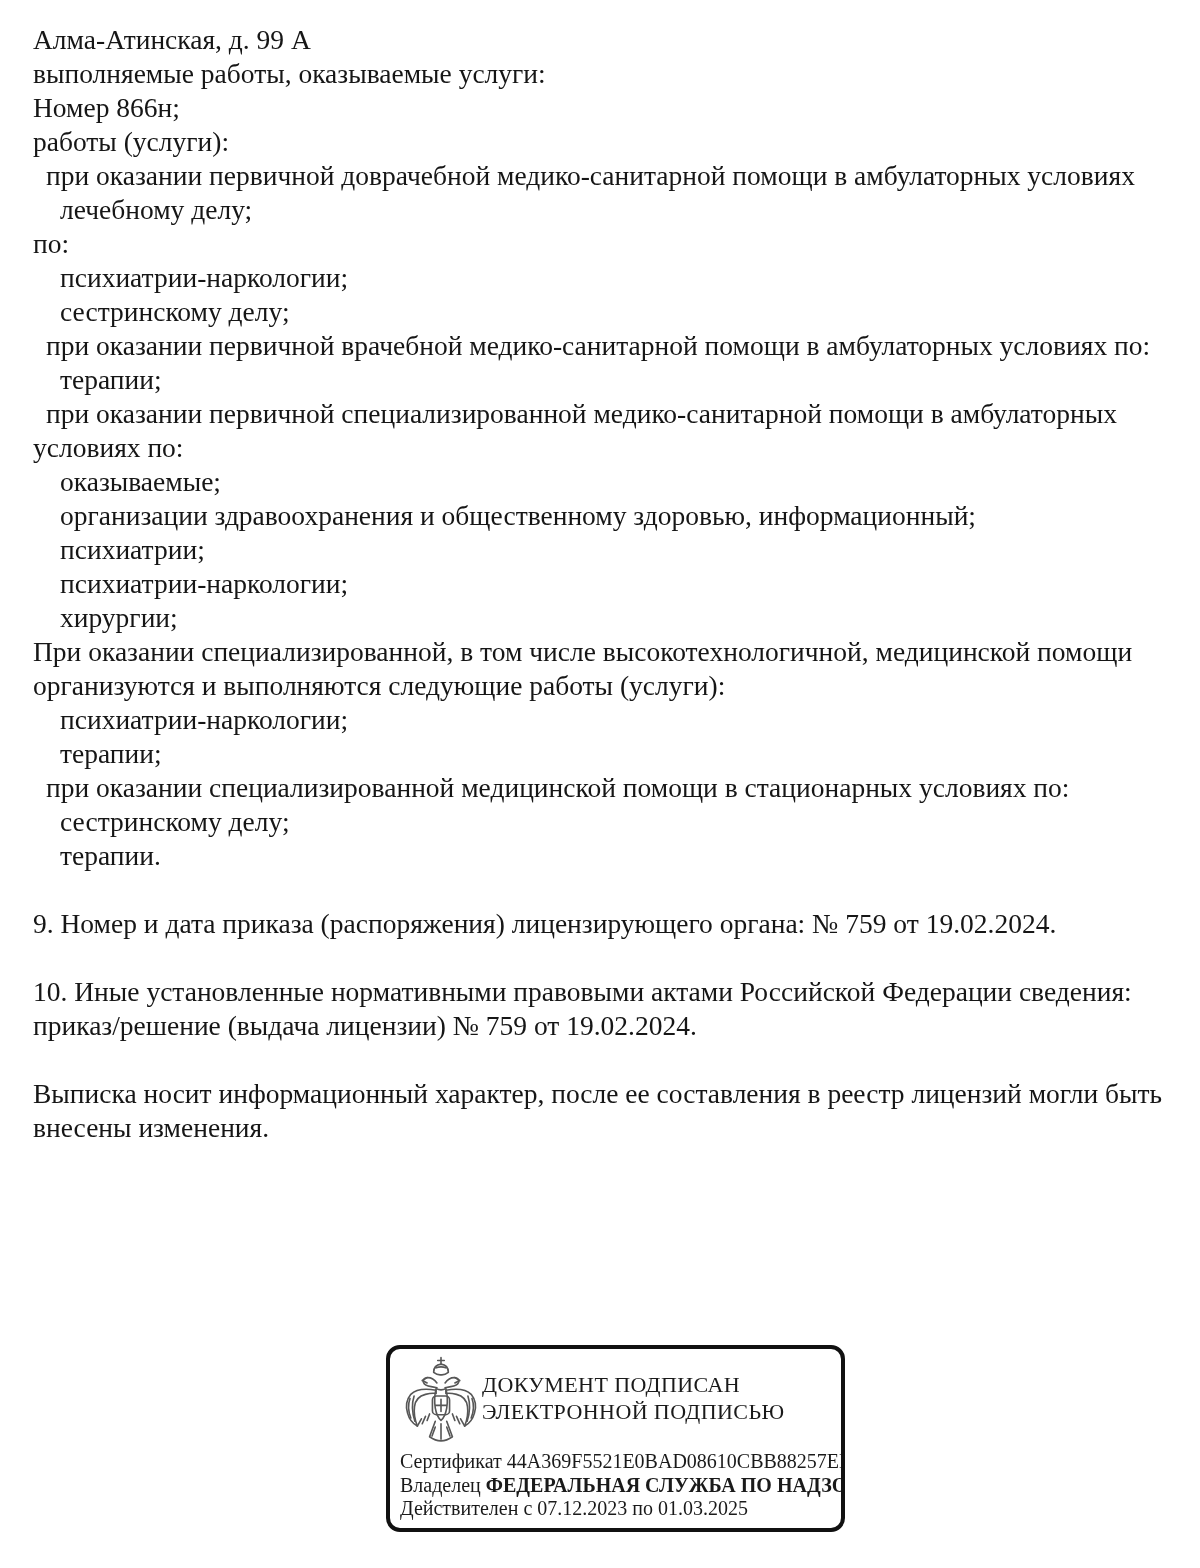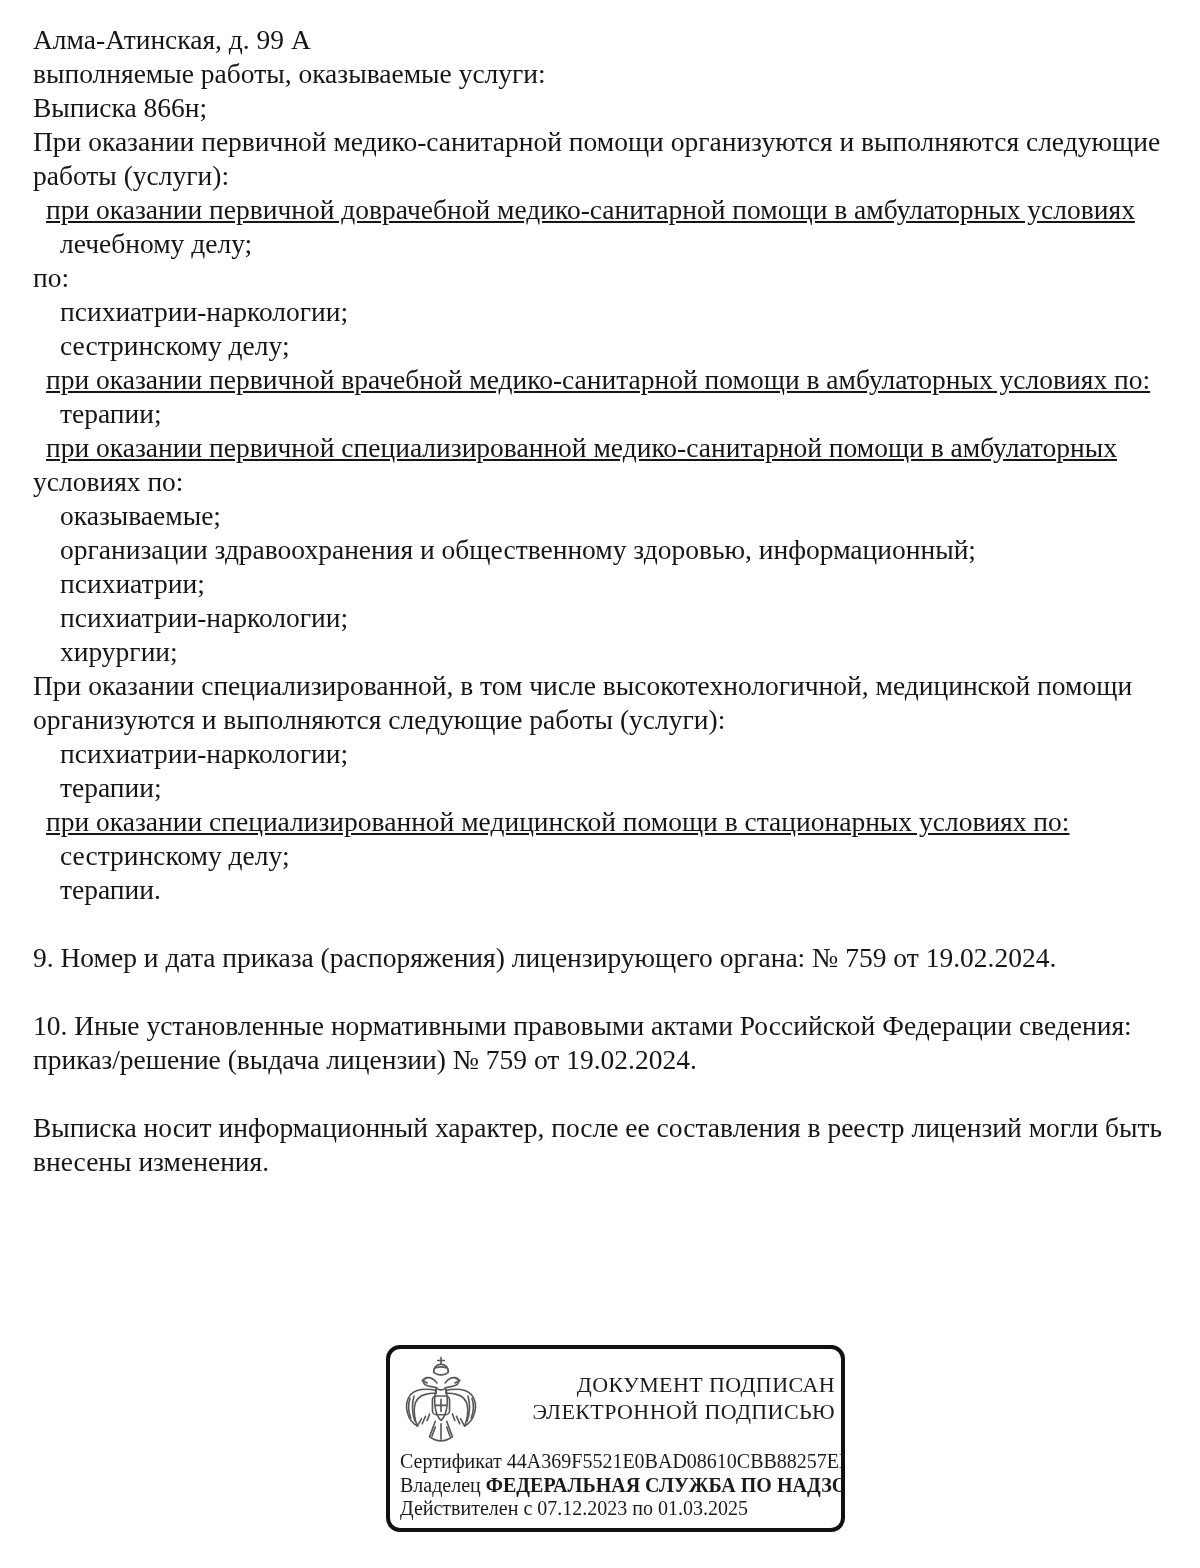--- a/index.html
+++ b/index.html
@@ -14,21 +14,21 @@
   }
   .doc-text {
     padding: 23px 16px 0 33px;
   }
   .line {
     height: 34px;
     line-height: 34px;
     font-size: 27.5px;
     white-space: nowrap;
   }
-  .i1 { text-indent: 13px; text-decoration: underline; }
+  .i1 { text-indent: 13px; }
   .i2 { text-indent: 27px; }
 
   .stamp {
     position: absolute;
     left: 386px;
     top: 1345px;
     width: 459px;
     height: 187px;
     box-sizing: border-box;
     border: 4px solid #111111;
@@ -37,21 +37,21 @@
     overflow: hidden;
   }
   .stamp-top {
     display: flex;
     align-items: flex-start;
     padding: 7px 6px 0 10px;
   }
   .eagle { width: 82px; height: 93px; flex: 0 0 auto; }
   .stamp-title {
     flex: 1;
-    text-align: right;
+    text-align: left;
     font-size: 22px;
     line-height: 27px;
     margin-top: 15px;
     letter-spacing: 0.4px;
     color: #1a1a1a;
   }
   .stamp-certs {
     padding: 1px 4px 0 10px;
     font-size: 20px;
     line-height: 23.5px;
@@ -61,22 +61,21 @@
   .stamp-certs .bold { font-weight: bold; }
 </style>
 </head>
 <body>
 
 <div class="page">
 
   <div class="doc-text">
     <div class="line i0">Алма-Атинская, д. 99 А</div>
     <div class="line i0">выполняемые работы, оказываемые услуги:</div>
-    <div class="line i0">Выписка 866н;</div>
-    <div class="line i0">При оказании первичной медико-санитарной помощи организуются и выполняются следующие</div>
+    <div class="line i0">Номер 866н;</div>
     <div class="line i0">работы (услуги):</div>
     <div class="line i1">при оказании первичной доврачебной медико-санитарной помощи в амбулаторных условиях</div>
     <div class="line i2">лечебному делу;</div>
     <div class="line i0">по:</div>
     <div class="line i2">психиатрии-наркологии;</div>
     <div class="line i2">сестринскому делу;</div>
     <div class="line i1">при оказании первичной врачебной медико-санитарной помощи в амбулаторных условиях по:</div>
     <div class="line i2">терапии;</div>
     <div class="line i1">при оказании первичной специализированной медико-санитарной помощи в амбулаторных</div>
     <div class="line i0">условиях по:</div>

